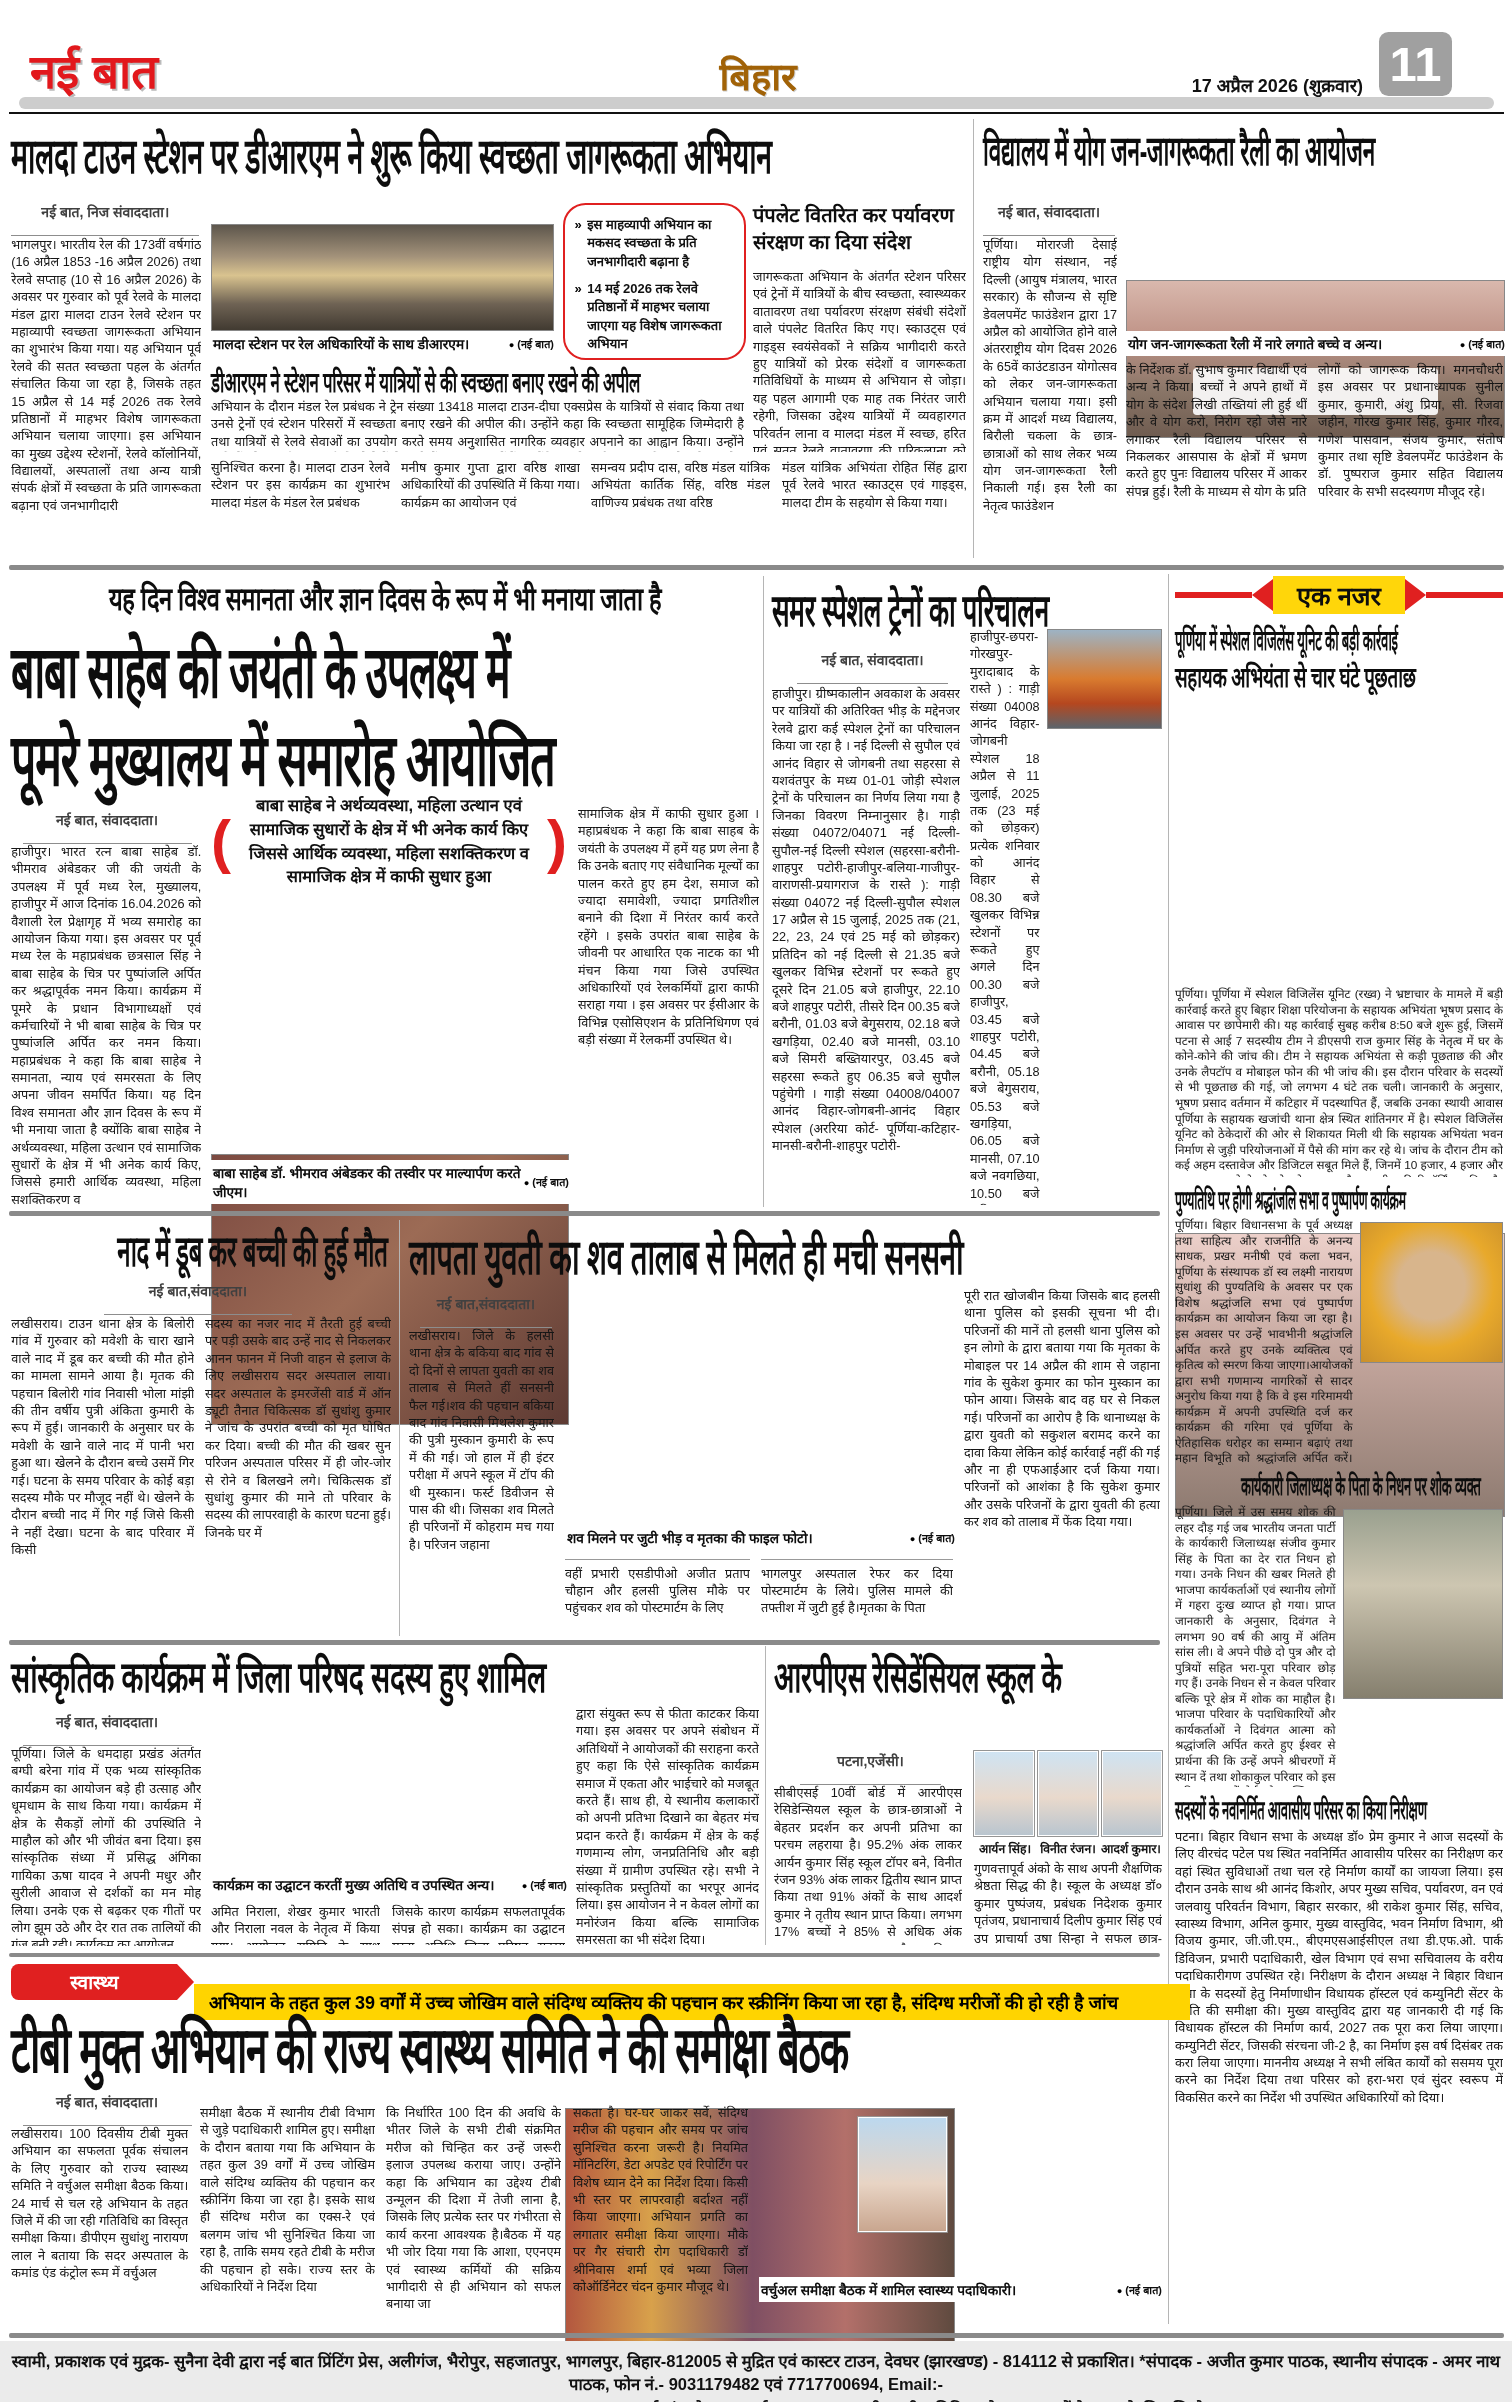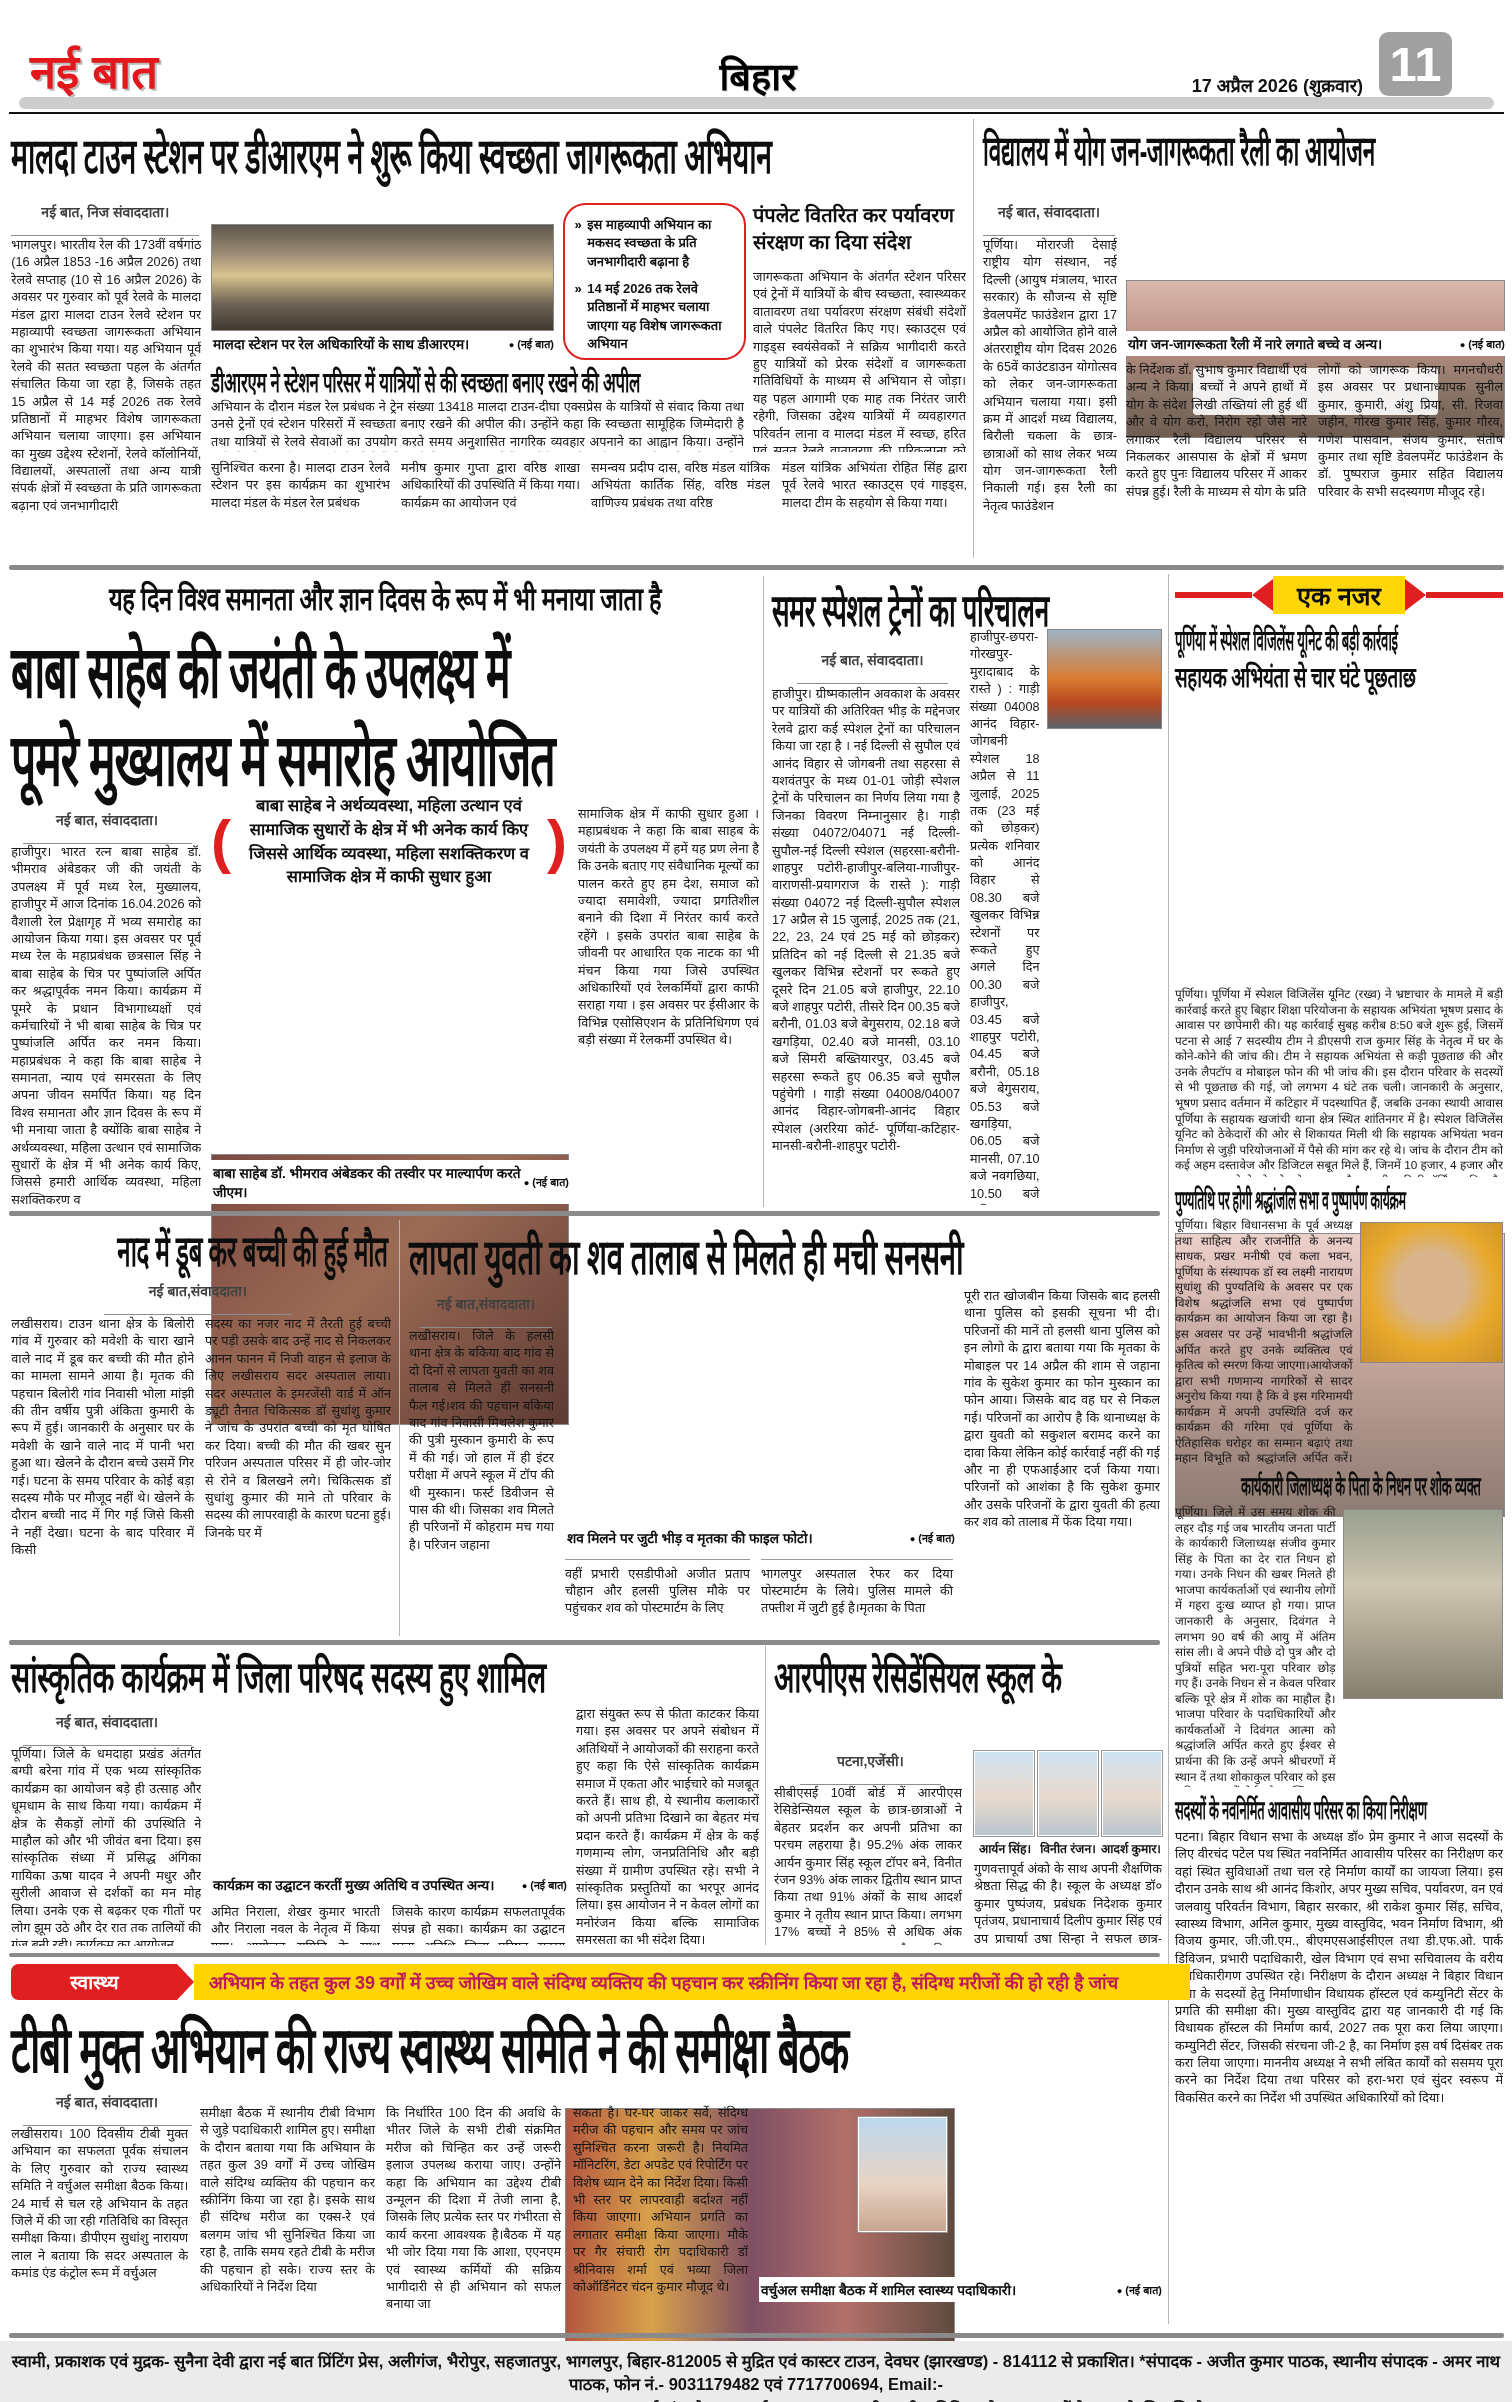--- a/index.html
+++ b/index.html
@@ -1,21 +1,21 @@
 <!DOCTYPE html>
 <html style="font-size:15px"><head>
 <meta charset="utf-8">
 <style>
   html,body{margin:0;padding:0;background:#fff;}
   .page{position:relative;width:1512px;height:2402px;background:#fff;overflow:hidden;
         font-family:"Liberation Sans","DejaVu Sans",sans-serif;color:#141414;text-decoration:underline;}
   .abs{position:absolute;}
   
   #masthead{left:30px;top:38px;font-size:47px;font-weight:800;color:#e2181c;text-shadow:1.9px 1.9px 0 #bbb;}
-  #section-label{left:4px;right:0;top:49px;text-align:center;font-size:38px;font-weight:800;color:#000000;text-shadow:0.9px 0.9px 0 #ccc;}
+  #section-label{left:4px;right:0;top:49px;text-align:center;font-size:38px;font-weight:800;color:#a16207;text-shadow:0.9px 0.9px 0 #ccc;}
   #page-date{right:149px;top:73px;font-size:18px;font-weight:700;color:#111;}
   #page-num{right:60px;top:32px;width:73px;height:64px;background:#a0a0a0;border-radius:9.4px;
             color:#fff;font-size:49px;font-weight:800;display:flex;align-items:center;justify-content:center;}
   #hdr-shadow{left:19px;top:97px;width:1475px;height:12.2px;background:#cdcdcd;border-radius:6.6px;}
   #hdr-line{left:9.4px;top:112px;width:1495px;height:1.9px;background:#111;}
   
   .hrule{background:#8a8a8a;height:4.7px;border-radius:1.9px;}
   .vrule{background:#b5b5b5;width:0.9px;}
   
   .hl{white-space:nowrap;display:inline-block;font-weight:800;color:#0d0d0d;letter-spacing:-0.5px;}
@@ -53,21 +53,21 @@
   #baba-quote .qt{font-size:16.5px;font-weight:700;line-height:1.45;color:#111;text-align:center;}
   
   #eknajar-banner{display:flex;align-items:center;}
   .ebar{flex:1;height:6.6px;background:#e02020;}
   .earrow-l{width:0;height:0;border-top:16px solid transparent;border-bottom:16px solid transparent;border-right:21px solid #e02020;}
   .earrow-r{width:0;height:0;border-top:16px solid transparent;border-bottom:16px solid transparent;border-left:21px solid #e02020;}
   .ebox{background:#ffd60a;padding:1.9px 24.5px;font-size:25.4px;font-weight:800;color:#0d0d0d;}
   
   #tb-badge{background:#e02020;color:#fff;font-size:19px;font-weight:800;display:flex;align-items:center;justify-content:center;border-radius:7.5px 0 0 7.5px;}
   #tb-badge-arrow{width:0;height:0;border-top:18px solid transparent;border-bottom:18px solid transparent;border-left:17px solid #e02020;}
-  #tb-strip{background:#ffd400;display:flex;align-items:center;padding:0 15px;font-size:18px;font-weight:800;color:#be185d;overflow:hidden;white-space:nowrap;}
+  #tb-strip{background:#ffd400;display:flex;align-items:center;padding:0 15px;font-size:18px;font-weight:800;color:#000000;overflow:hidden;white-space:nowrap;margin-top:20px;}
   
   .pbox{width:58px;height:83px;border:1.9px solid #fff;box-shadow:0 0 0 0.9px #888;}
   .pcap{font-size:12.2px;font-weight:700;width:62px;text-align:center;overflow:hidden;white-space:nowrap;}
   
   #footer{left:0;top:2341px;width:1512px;height:61px;background:#ebebeb;text-align:center;}
   #footer .f1{font-size:16.5px;font-weight:700;color:#111;margin-top:7.5px;}
   #footer .f2{font-size:16.5px;font-weight:700;color:#111;margin-top:2.8px;}
   .subhead{font-weight:800;color:#0d0d0d;}
 </style>
 </head>

